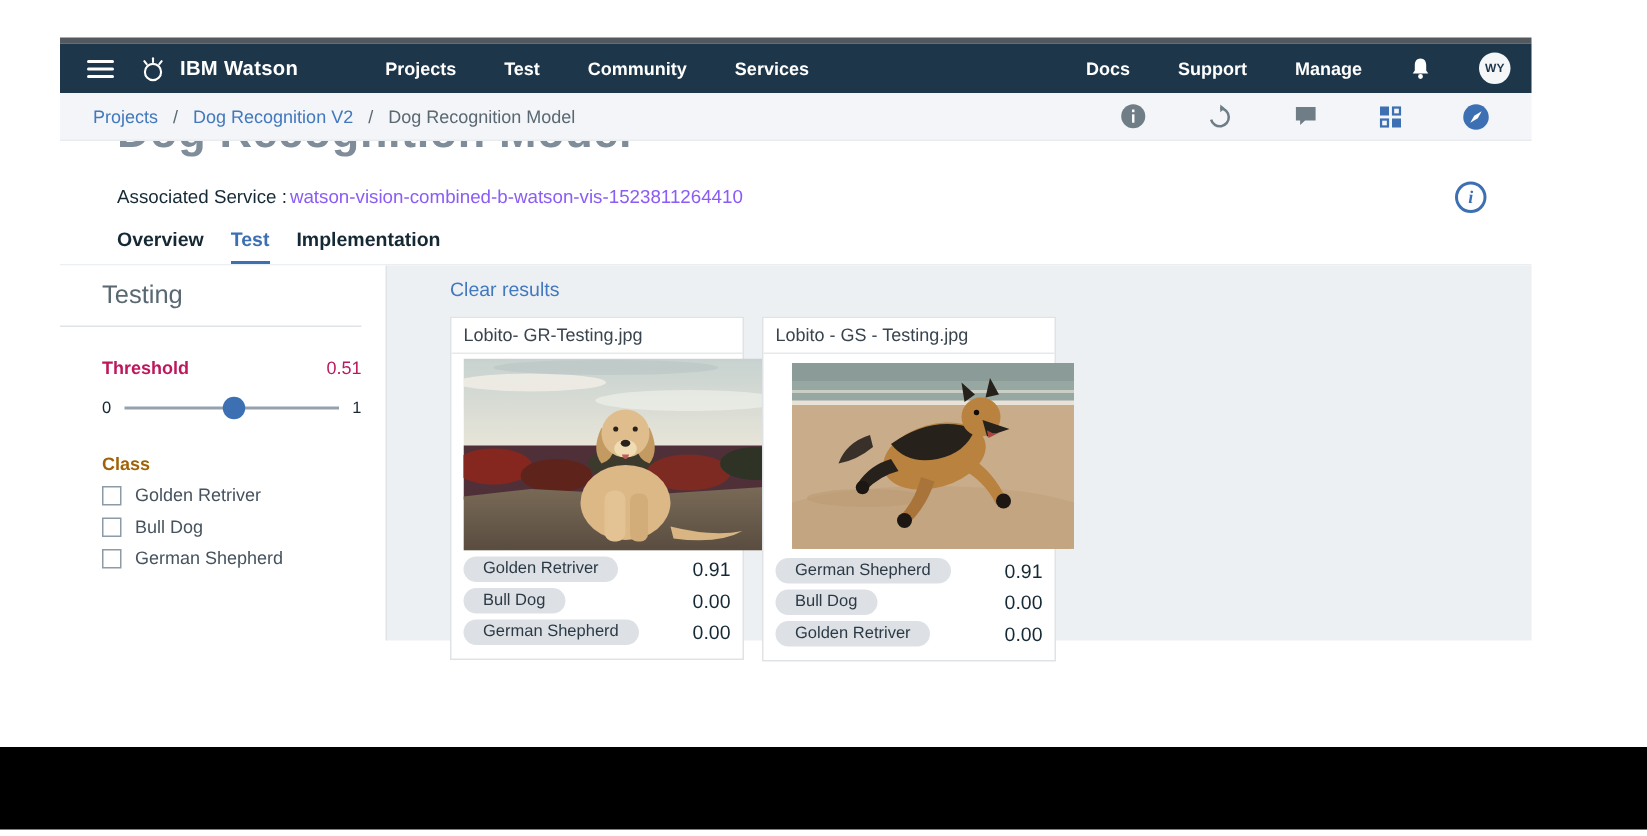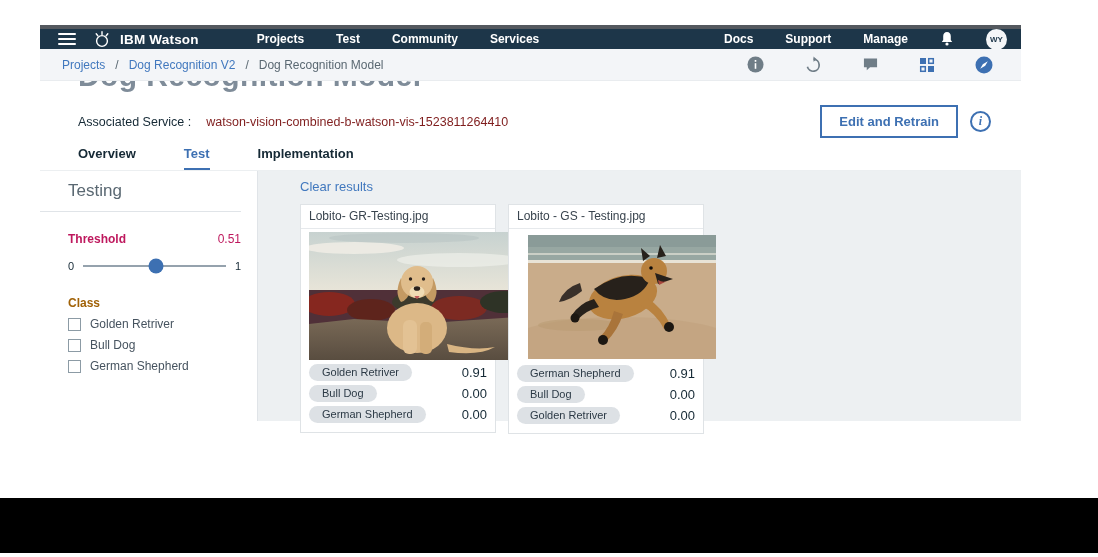--- a/index.html
+++ b/index.html
@@ -3,21 +3,21 @@
 <meta charset="utf-8">
 <style>
   * { box-sizing: border-box; }
   html,body { margin:0; padding:0; background:#fff; }
   body { font-family:"Liberation Sans", sans-serif; }
   .page { position:relative; width:1098px; height:557px; background:#fff; overflow:hidden; }
   .app { position:absolute; left:40px; top:25px; width:981px; }
 
   
   .topstrip { height:4px; background:#54595f; }
-  .navbar { height:20px; background:#1d3649; display:flex; align-items:center; padding:0 14px; color:#fff; }
+  .navbar { height:33px; background:#1d3649; display:flex; align-items:center; padding:0 14px; color:#fff; }
   .burger { width:18px; display:flex; flex-direction:column; gap:3px; margin:0 16px 0 4px; cursor:pointer; }
   .burger span { height:2px; background:#fff; border-radius:1px; }
   .logo { display:flex; align-items:center; margin-right:8px; }
   .brand { font-weight:bold; font-size:13.5px; letter-spacing:.2px; }
   .nav-links { display:flex; gap:32px; margin-left:58px; }
   .nav-link { font-size:12px; font-weight:bold; color:#fff; cursor:pointer; }
   .nav-right { margin-left:auto; display:flex; align-items:center; gap:32px; }
   .avatar { width:21px; height:21px; border-radius:50%; background:#f4f6f8; color:#1d3649;
             font-size:8px; font-weight:bold; display:flex; align-items:center; justify-content:center; }
 
@@ -30,30 +30,30 @@
   .crumb-actions { margin-left:auto; display:flex; align-items:center; gap:40px; }
   .crumb-actions .icon { display:flex; cursor:pointer; }
 
   
   .title-clip { height:14px; overflow:hidden; padding-left:38px; }
   .title-clip h1 { margin:-22px 0 0 0; font-size:30px; font-weight:bold; color:#7f8c99; letter-spacing:.4px; }
 
   
   .service-row { display:flex; align-items:center; padding:10px 30px 4px 38px; min-height:40px; }
   .service-label { font-size:12.5px; color:#152935; }
-  .service-link { font-size:12.5px; color:#7f1d1d; margin-left:15px; cursor:pointer; }
+  .service-link { font-size:12.5px; color:#8b5cf6; margin-left:2px; cursor:pointer; }
   .service-actions { margin-left:auto; display:flex; align-items:center; gap:12px; }
   .btn-retrain { border:2px solid #3d70b2; color:#3d70b2; background:#fff; font-weight:bold;
                  font-size:13px; padding:7px 17px; cursor:pointer; font-family:inherit; }
   .info-ring { width:21px; height:21px; border-radius:50%; border:2px solid #3d70b2; color:#3d70b2;
                display:flex; align-items:center; justify-content:center; font-size:12px; font-weight:bold;
                font-style:italic; font-family:"Liberation Serif", serif; cursor:pointer; }
 
   
-  .tabs { display:flex; gap:48px; padding:4px 0 0 38px; }
+  .tabs { display:flex; gap:18px; padding:4px 0 0 38px; }
   .tab { font-size:13px; font-weight:bold; color:#152935; padding-bottom:7px; cursor:pointer; }
   .tab.active { color:#3d70b2; border-bottom:2px solid #3d70b2; }
 
   
   .main { display:flex; border-top:1px solid #eceff1; height:251px; }
   .filter-panel { width:218px; min-width:218px; border-right:1px solid #e0e4e8; padding:10px 16px 0 28px; background:#fff; }
   .filter-h { font-size:17px; color:#5a6872; font-weight:400; }
   .filter-divider { border:none; border-top:1px solid #e0e4e8; margin:10px 0 0 -28px; }
   .thr-row { display:flex; justify-content:space-between; margin-top:20px; font-size:12px; color:#be185d; }
   .thr-label { font-weight:bold; }
@@ -171,21 +171,20 @@
     </div>
 
     <div class="title-clip">
       <h1>Dog Recognition Model</h1>
     </div>
 
     <div class="service-row">
       <span class="service-label">Associated Service :</span>
       <span class="service-link">watson-vision-combined-b-watson-vis-1523811264410</span>
       <div class="service-actions">
-        <button class="btn-retrain">Edit and Retrain</button>
         <span class="info-ring">i</span>
       </div>
     </div>
 
     <div class="tabs">
       <span class="tab">Overview</span>
       <span class="tab active">Test</span>
       <span class="tab">Implementation</span>
     </div>
 

